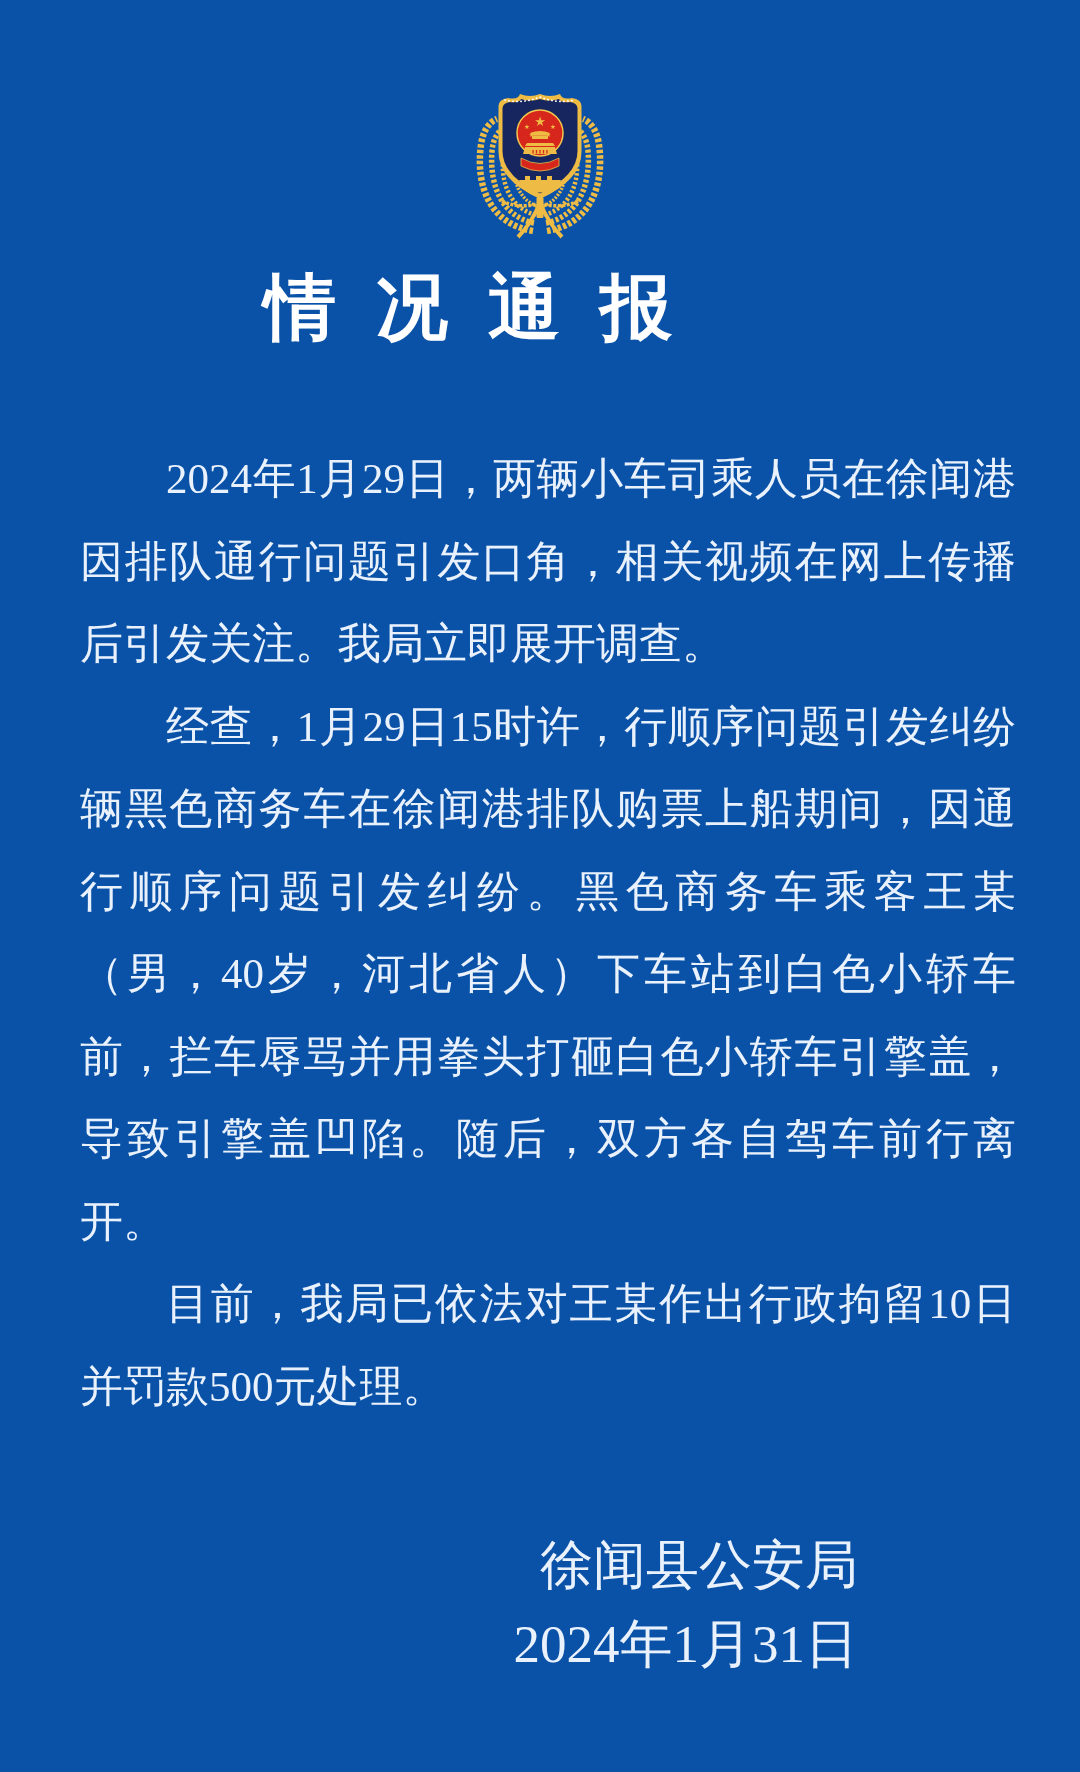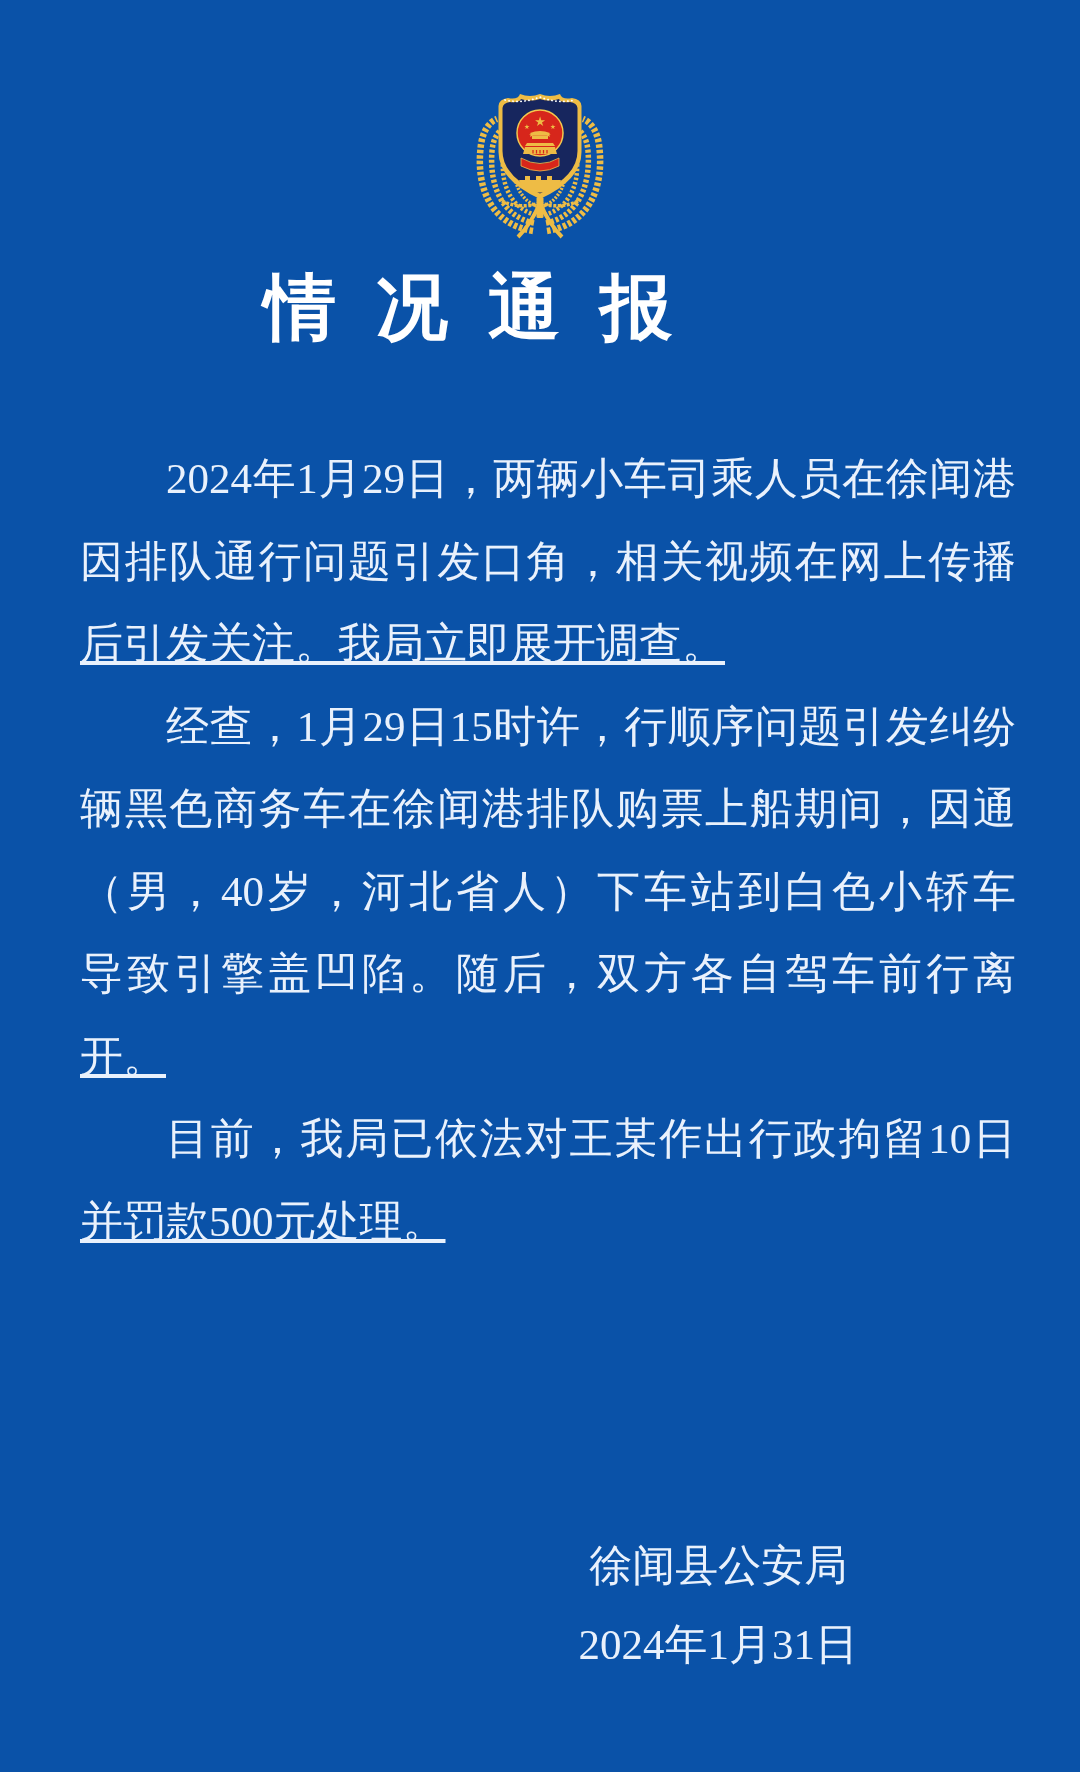--- a/index.html
+++ b/index.html
@@ -54,27 +54,27 @@
     font-size:43px;
     line-height:82.5px;
   }
   .line{
     text-align:justify;
     text-align-last:justify;
     height:82.5px;
     white-space:nowrap;
   }
   .line.first{text-indent:86px;font-family:Liberation Serif, serif;}
-  .line.last{text-align-last:left;white-space:normal;text-decoration:underline;}
+  .line.last{text-align-last:left;white-space:normal;}
   .signature{
     position:absolute;
     right:222px;top:1526px;
-    text-align:center;
+    text-align:right;
     color:var(--text);
-    font-size:43px;
+    font-size:53px;
     line-height:79px;
   }
 </style>
 </head>
 <body>
 
 <div class="page">
 
   <svg class="emblem" viewBox="0 0 300 330" xmlns="http://www.w3.org/2000/svg" aria-hidden="true">
 
@@ -127,21 +127,23 @@
   </svg>
 
   <div class="title">情况通报</div>
 
   <div class="notice-body">
       <div class="line first">2024年1月29日，两辆小车司乘人员在徐闻港</div>
       <div class="line">因排队通行问题引发口角，相关视频在网上传播</div>
       <div class="line last">后引发关注。我局立即展开调查。</div>
       <div class="line first">经查，1月29日15时许，行顺序问题引发纠纷</div>
       <div class="line">辆黑色商务车在徐闻港排队购票上船期间，因通</div>
+      <div class="line">行顺序问题引发纠纷。黑色商务车乘客王某</div>
       <div class="line">（男，40岁，河北省人）下车站到白色小轿车</div>
+      <div class="line">前，拦车辱骂并用拳头打砸白色小轿车引擎盖，</div>
       <div class="line">导致引擎盖凹陷。随后，双方各自驾车前行离</div>
       <div class="line last">开。</div>
       <div class="line first">目前，我局已依法对王某作出行政拘留10日</div>
       <div class="line last">并罚款500元处理。</div>
     </div>
 
   <div class="signature">
     <div>徐闻县公安局</div>
     <div>2024年1月31日</div>
   </div>

